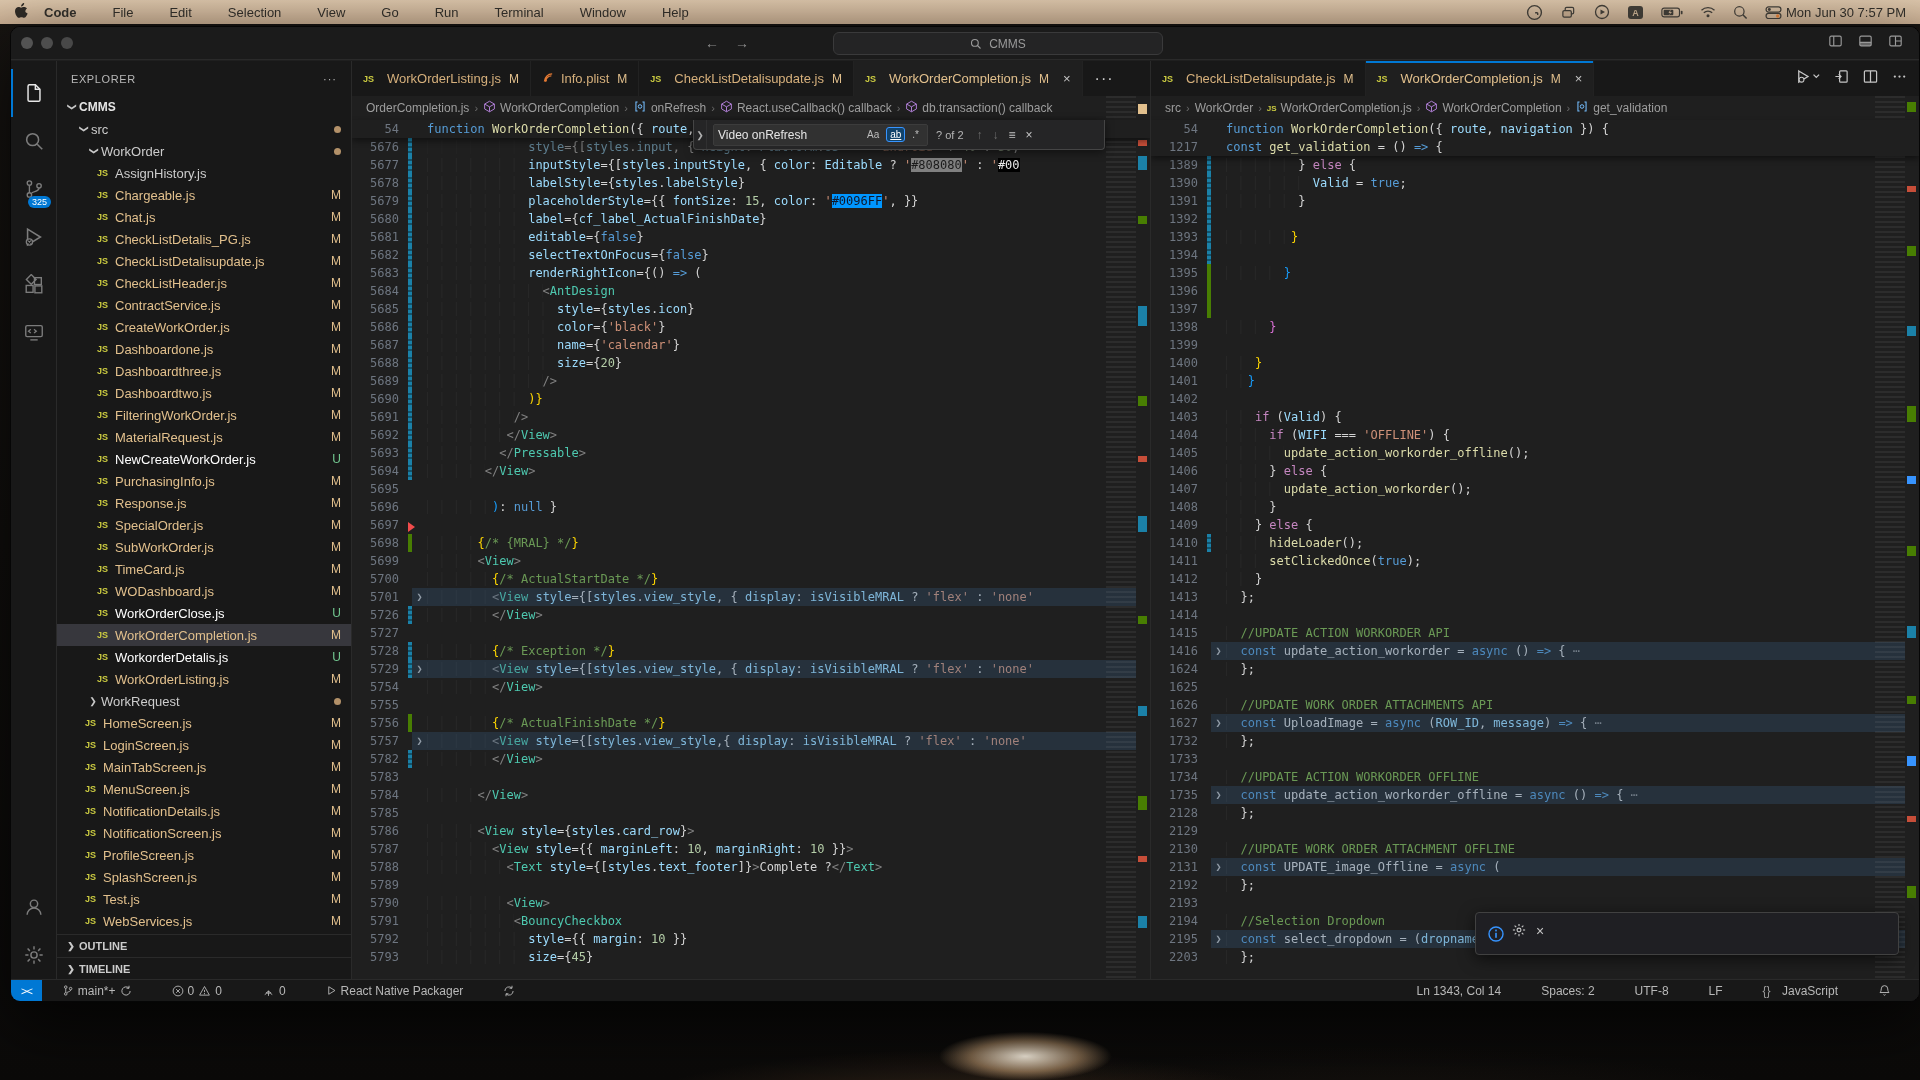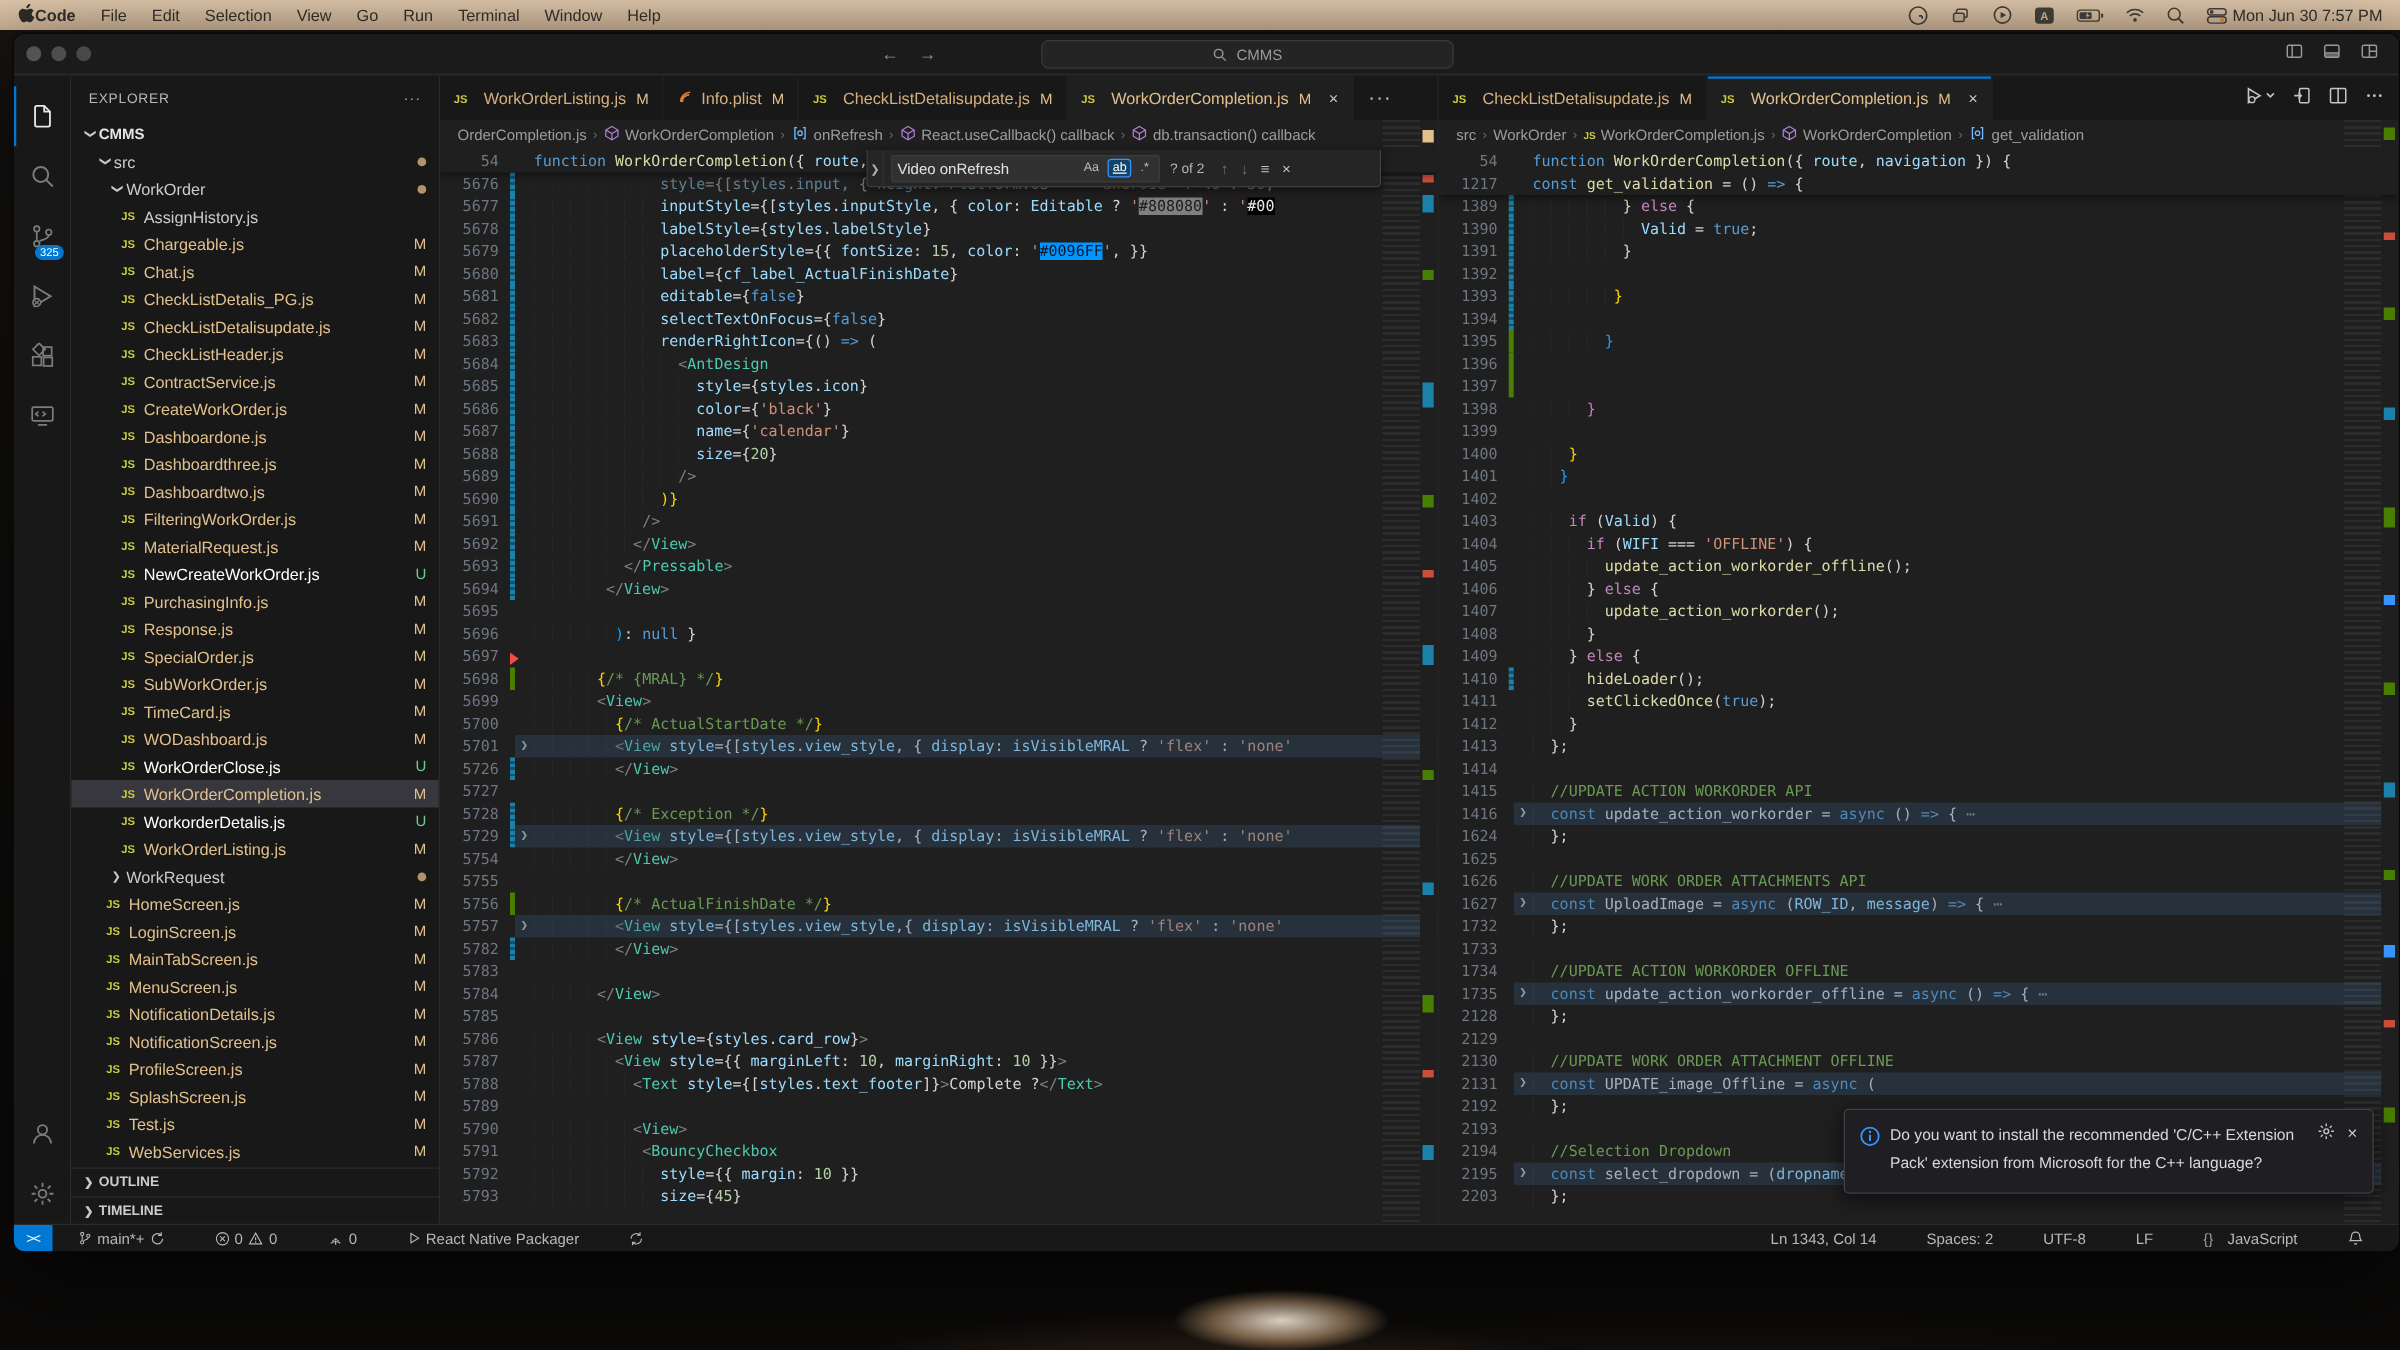--- a/index.html
+++ b/index.html
@@ -5,21 +5,21 @@
   *{box-sizing:border-box;margin:0;padding:0}
   html,body{width:1920px;height:1080px;overflow:hidden;background:#0b0a09;font-family:"Liberation Sans",sans-serif}
   .desktop{position:relative;width:1920px;height:1080px;
     background:
       radial-gradient(120px 34px at 53.4% 97.8%, rgba(255,246,230,.95), rgba(255,205,150,.45) 45%, rgba(0,0,0,0) 72%),
       radial-gradient(480px 90px at 50% 103%, rgba(110,75,48,.45), rgba(0,0,0,0) 70%),
       radial-gradient(700px 160px at 72% 108%, rgba(70,52,38,.38), rgba(0,0,0,0) 75%),
       linear-gradient(#171411,#0b0a09);}
   
   .menubar{position:absolute;top:0;left:0;width:100%;height:24px;background:linear-gradient(#dcc6ab,#c9ae92);display:flex;align-items:center;padding:0 14px;color:#33302b;font-size:13px}
-  .menubar .items{display:flex;gap:20px;align-items:center;}
+  .menubar .items{display:flex;gap:36px;align-items:center;margin-left:16px}
   .menubar .mi{cursor:default}
   .menubar .mi:first-child{font-weight:bold}
   .tray{margin-left:auto;display:flex;gap:17px;align-items:center;color:#44403a}
   .tray svg{display:block}
   .clock{font-size:13px;color:#33302b;margin-left:4px;white-space:nowrap}
   
   .window{position:absolute;top:26px;left:10px;right:0;bottom:78px;background:#1f1f1f;border-radius:10px;overflow:hidden;box-shadow:0 22px 68px rgba(0,0,0,.7);border:1px solid #060606}
   .titlebar{position:relative;height:33px;background:#1b1b1b;border-bottom:1px solid #2a2a2a;display:flex;align-items:center}
   .lights{display:flex;gap:8px;padding:0 12px 0 10px}
   .light{width:12px;height:12px;border-radius:50%;background:#535353}
@@ -721,21 +721,20 @@
       </div>
     </div>
 
     <div class="notif">
       <div class="nrow">
         <svg width="16" height="16" viewBox="0 0 16 16" style="margin-top:3px">
             <circle cx="8" cy="8" r="7" fill="none" stroke="#3794ff" stroke-width="1.4"></circle>
             <rect x="7.2" y="6.8" width="1.6" height="5" fill="#3794ff"></rect>
             <rect x="7.2" y="3.6" width="1.6" height="1.8" fill="#3794ff"></rect>
           </svg>
-        <div class="nmsg">Do you want to install the recommended 'C/C++ Extension Pack' extension from Microsoft for the C++ language?</div>
         <div class="nicons">
           <svg width="14" height="14" viewBox="0 0 16 16">
               <circle cx="8" cy="8" r="2.2" fill="none" stroke="#c5c5c5" stroke-width="1.3"></circle>
               <g stroke="#c5c5c5" stroke-width="1.3">
                 <line x1="8" y1="1" x2="8" y2="3.5"></line>
                 <line x1="8" y1="12.5" x2="8" y2="15"></line>
                 <line x1="1" y1="8" x2="3.5" y2="8"></line>
                 <line x1="12.5" y1="8" x2="15" y2="8"></line>
                 <line x1="3" y1="3" x2="4.8" y2="4.8"></line>
                 <line x1="11.2" y1="11.2" x2="13" y2="13"></line>

